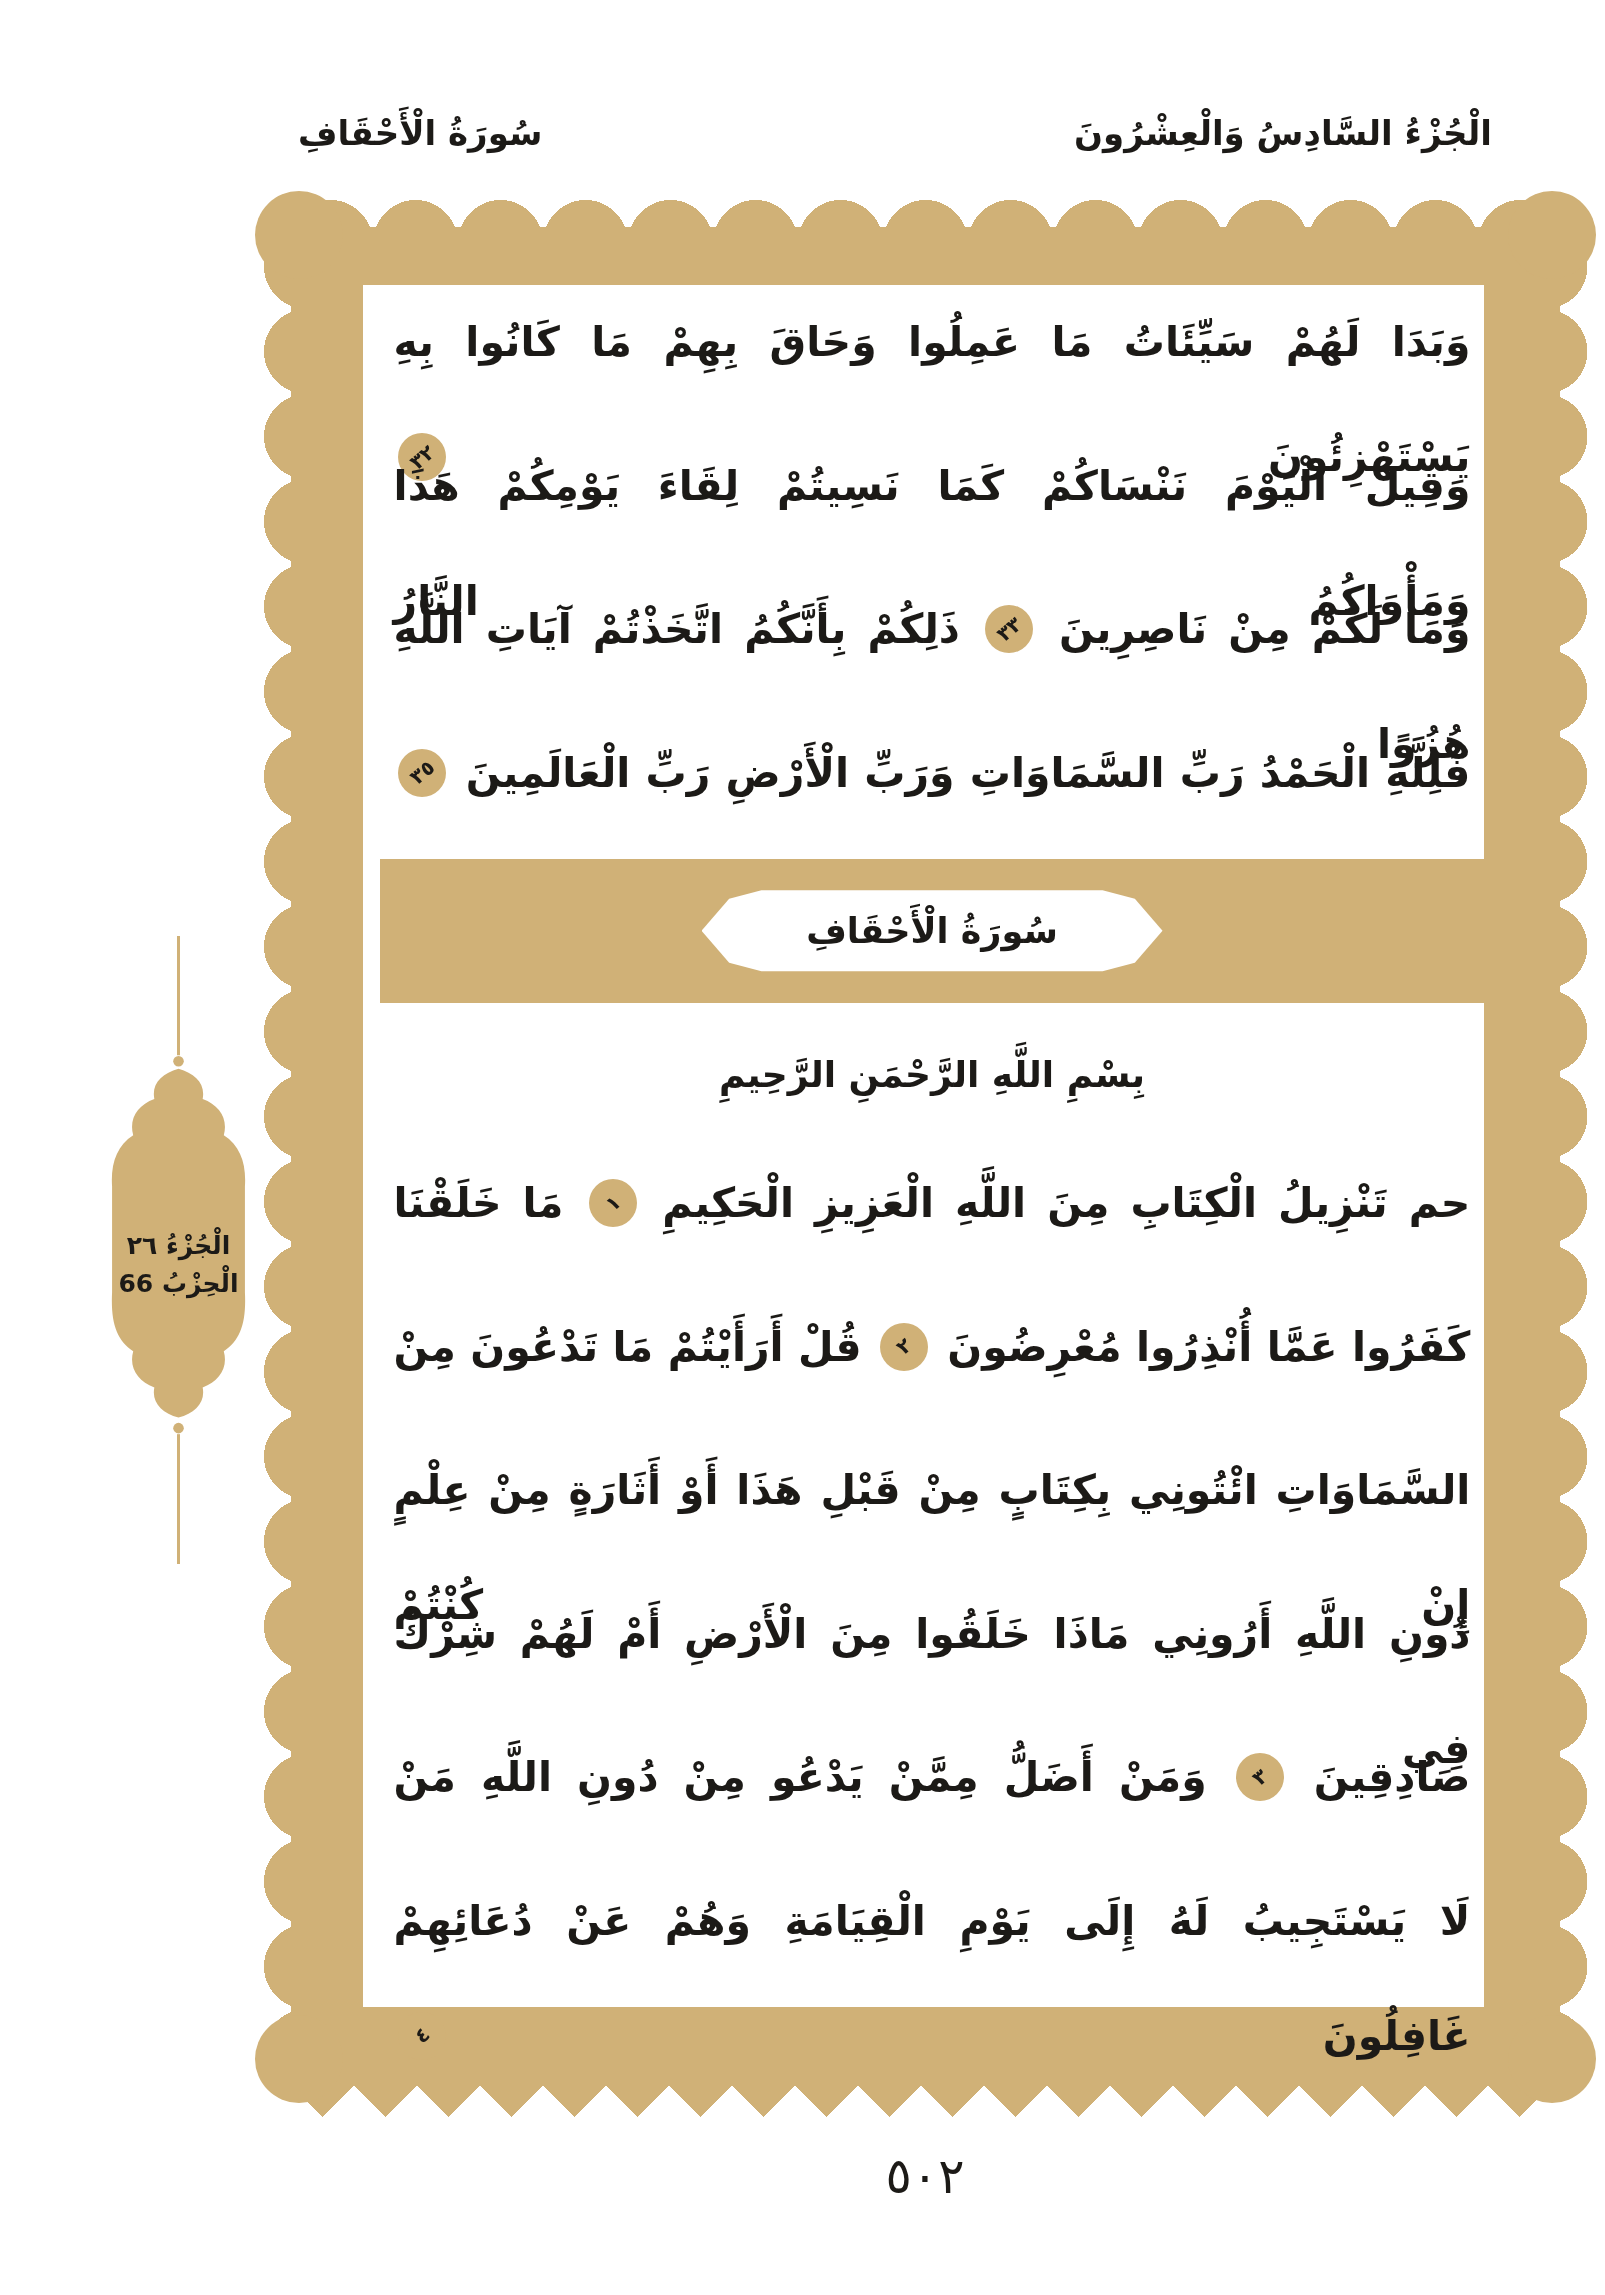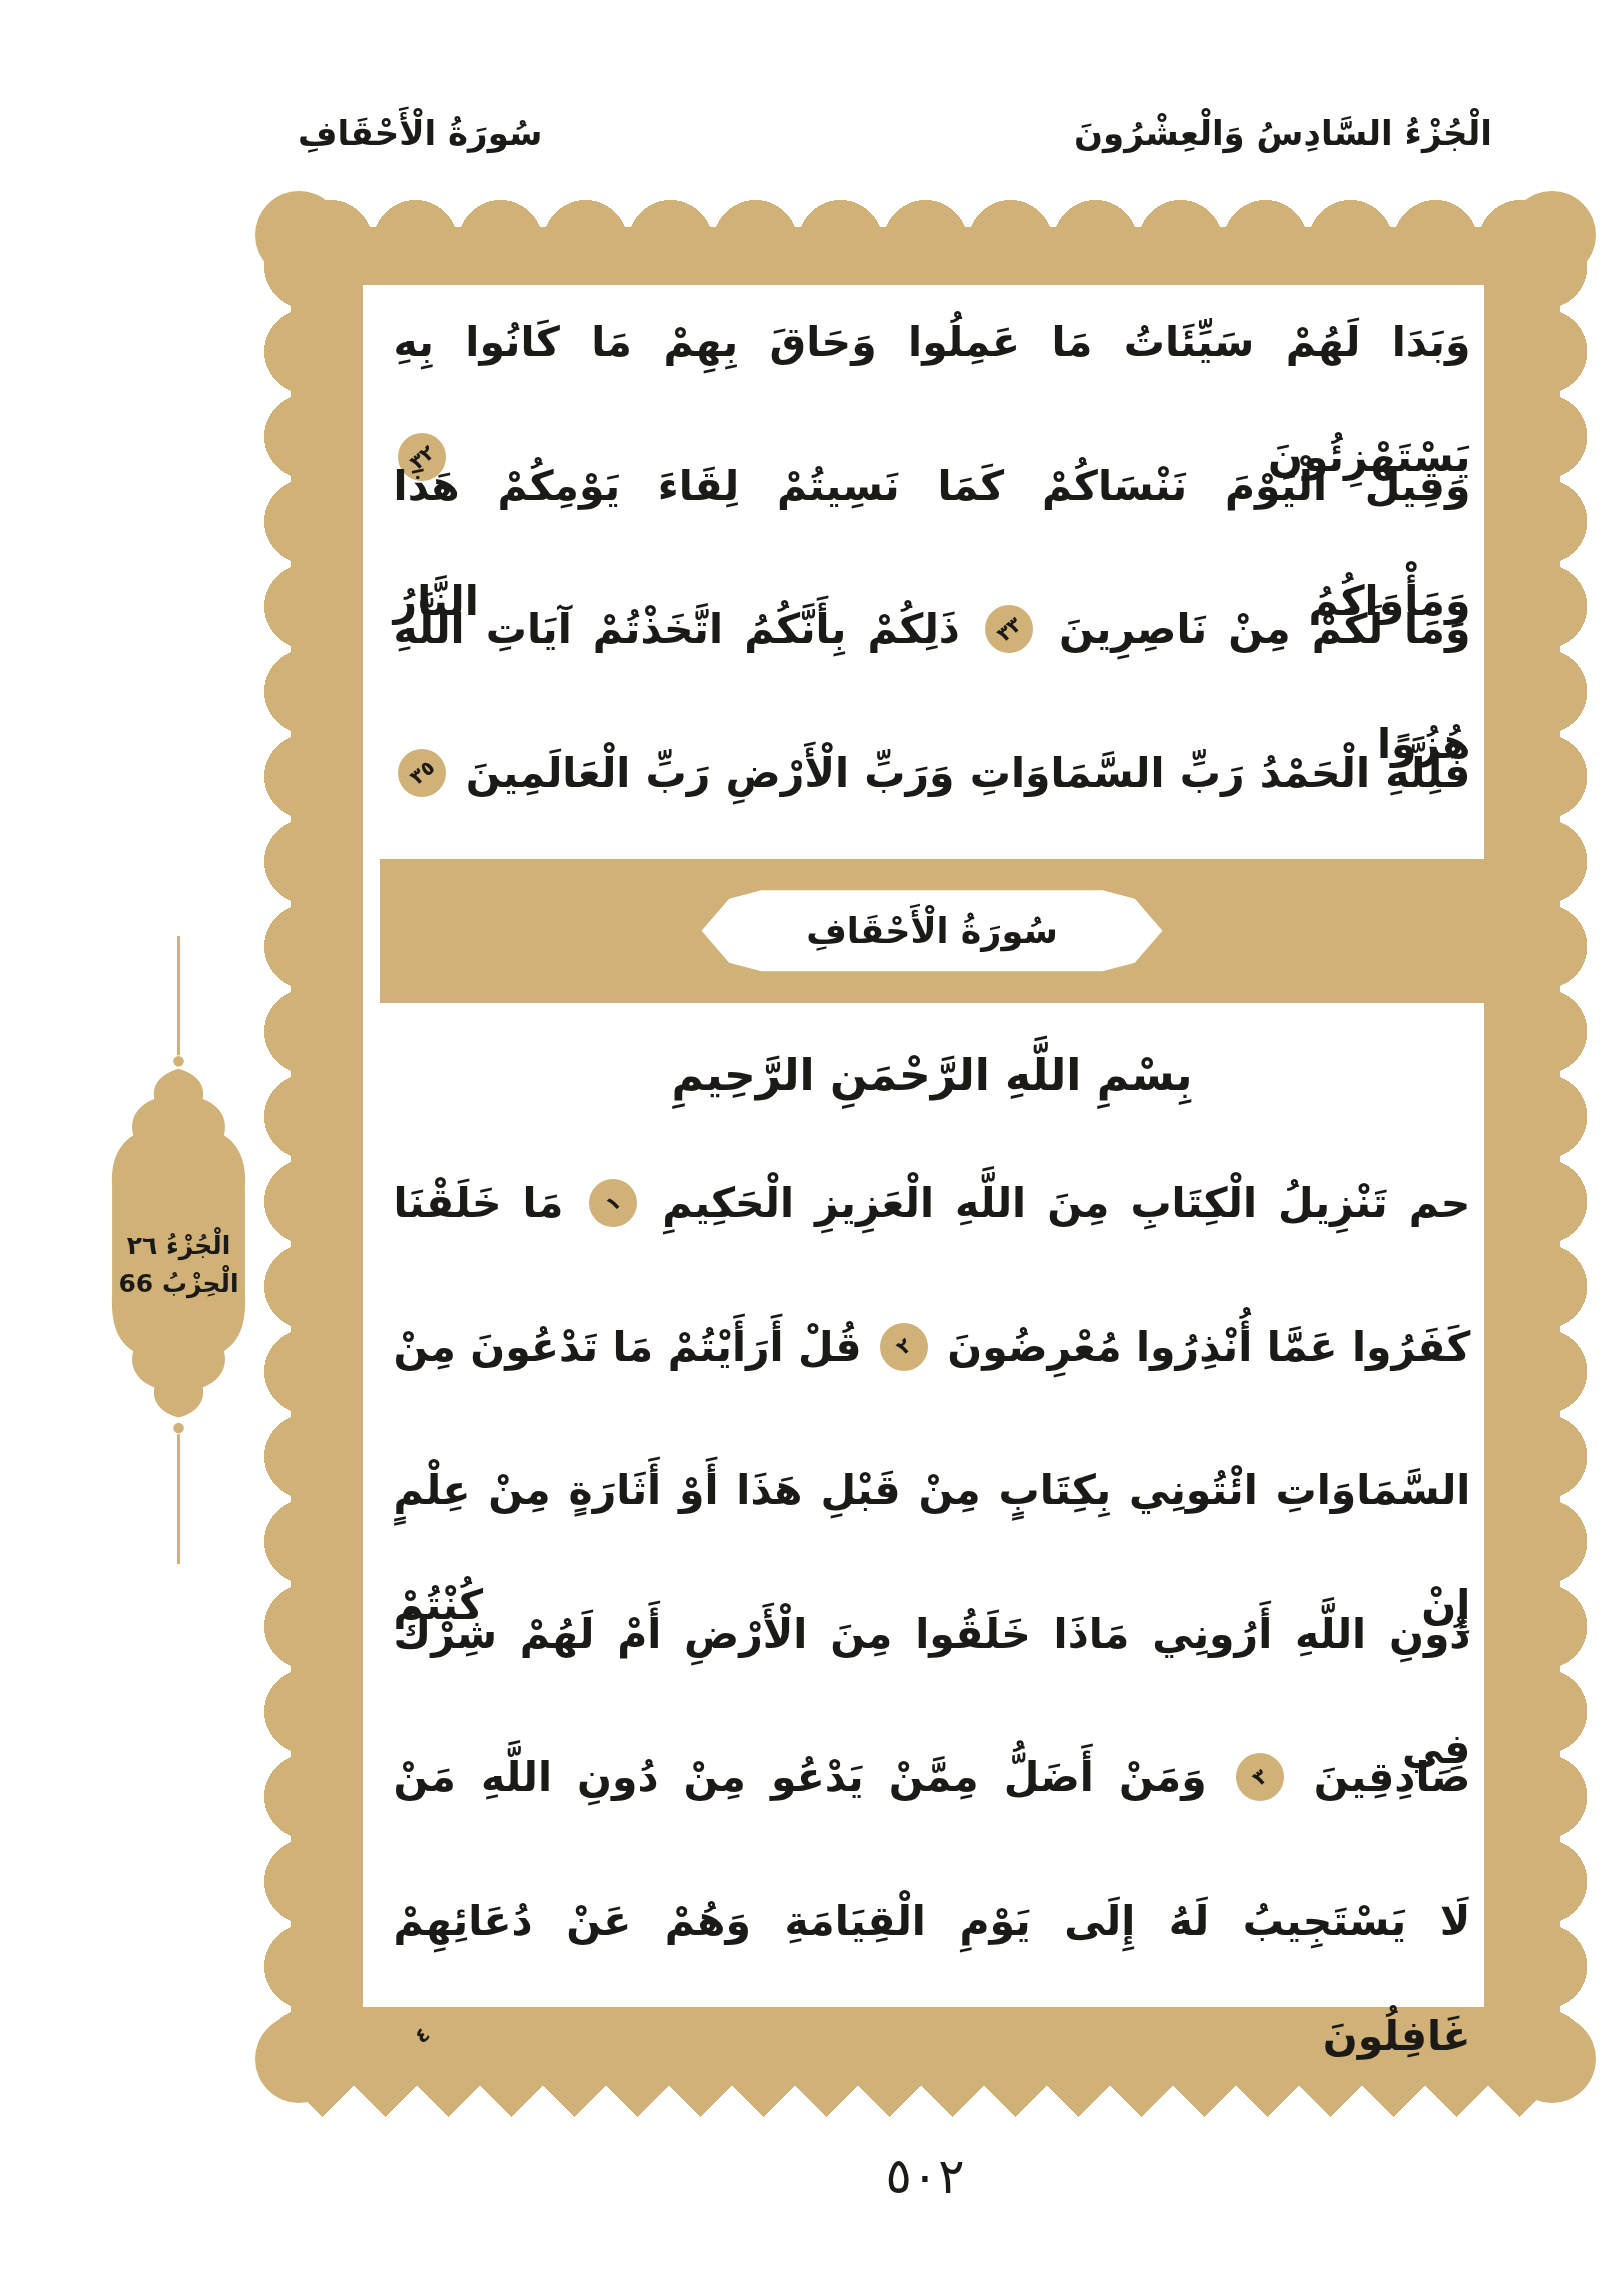--- a/index.html
+++ b/index.html
@@ -51,21 +51,21 @@
   
   .row.banner{background:var(--gold);display:flex;align-items:center;justify-content:center;}
   .cartouche{
     width:461px;height:94px;background:var(--paper);
     clip-path:polygon(0% 50%,6% 16%,13% 7%,87% 7%,94% 16%,100% 50%,94% 84%,87% 93%,13% 93%,6% 84%);
     display:flex;align-items:center;justify-content:center;
   }
   .cartouche .title{font-size:35px;font-weight:bold;direction:rtl;}
   
   .row.basmala{display:flex;align-items:center;justify-content:center;}
-  .row.basmala .bsm{font-size:44px;font-weight:bold;direction:rtl;}
+  .row.basmala .bsm{font-size:36px;font-weight:bold;direction:rtl;}
   
   .margin-badge{position:absolute;left:109px;top:936px;width:139px;height:628px;}
   .margin-badge svg{position:absolute;inset:0;}
   .badge-text{
     position:absolute;left:0;right:0;top:249px;
     text-align:center;direction:rtl;font-weight:bold;font-size:25px;line-height:1.5;margin-top:42px;
   }
   
   .page-number{
     position:absolute;left:925px;top:2148px;transform:translateX(-50%);

